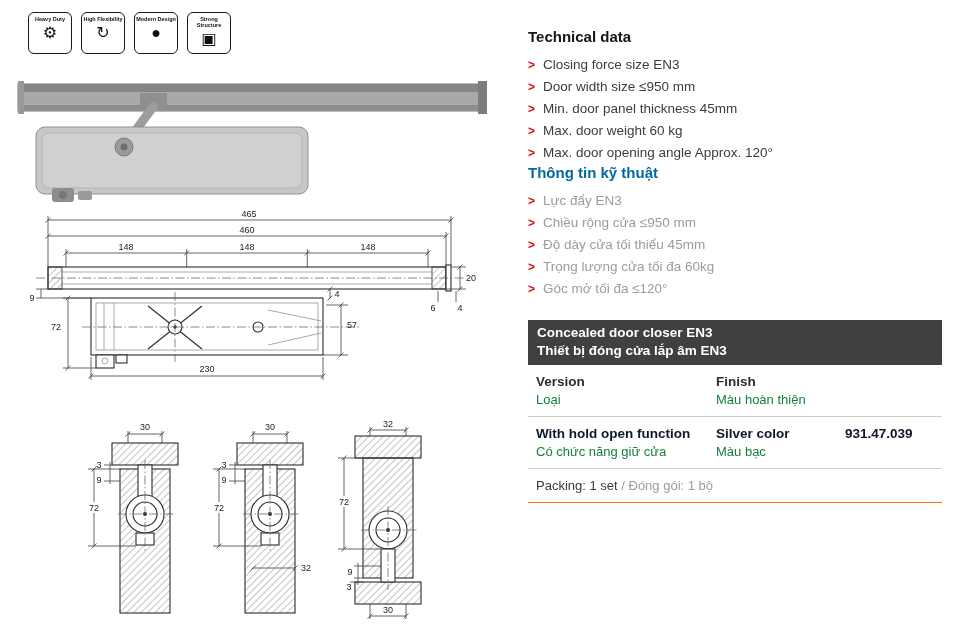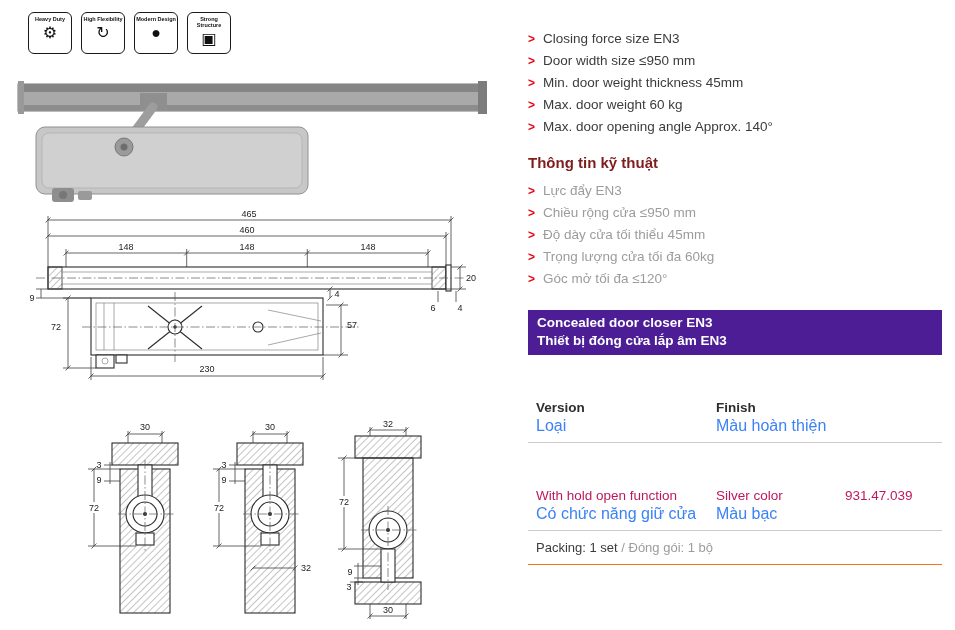--- a/index.html
+++ b/index.html
@@ -18,32 +18,32 @@
   .abs { position:absolute; }
   .drawing text { font-family:"Liberation Sans","DejaVu Sans",sans-serif; font-size:9px; fill:#1d1d1d; text-anchor:middle; }
   .drawing .s { stroke:#2c2c2c; stroke-width:1.1; }
   .drawing .t { stroke:#6f6f6f; stroke-width:0.6; fill:none; }
   .drawing .d { stroke:#3f3f3f; stroke-width:0.8; fill:none; }
   .drawing .c { stroke:#5a5a5a; stroke-width:0.7; stroke-dasharray:9 2.5 1.5 2.5; fill:none; }
 
   
   .right { position:absolute; left:528px; top:28px; width:414px; }
   .sec-title { font-size:15px; font-weight:bold; color:#161616; margin-bottom:9px; }
-  .sec-title.vi { color:#7f1d1d; margin-top:16px; }
+  .sec-title.vi { color:#0369a1; }
   .spec-list { list-style:none; }
   .spec-list li { font-size:13.5px; color:#3c3c3c; line-height:22px; display:flex; align-items:baseline; }
   .spec-list.vi li { color:#9c9c9c; }
   .marker { color:#e30613; font-weight:bold; margin-right:8px; font-size:12px; }
-  .product-bar { margin-top:20px; background:#4c1d95; color:#fff; font-weight:bold;
+  .product-bar { margin-top:20px; background:#404040; color:#fff; font-weight:bold;
                  font-size:13.5px; line-height:18px; padding:4px 9px 5px; }
   .tr { display:grid; grid-template-columns:180px 129px 1fr; padding:8px 0 7px; border-bottom:1px solid #ccc; }
   .tr > div { padding-left:8px; }
-  .cell-en { font-size:13.5px; color:#2e2e2e; font-weight:bold; line-height:18px;margin-top:36px; }
-  .cell-vi { font-size:16px; color:#3b82f6; line-height:18px; }
-  .tr.row .cell-en { font-weight:normal; color:#be185d; }
+  .cell-en { font-size:13.5px; color:#2e2e2e; font-weight:bold; line-height:18px; }
+  .cell-vi { font-size:13px; color:#15803d; line-height:18px; }
+  .tr.row .cell-en { font-weight:bold; color:#0f172a; }
   .packing { font-size:13px; color:#3c3c3c; padding:9px 0 9px 8px; border-bottom:1px solid #f97316; }
   .packing .vi { color:#9c9c9c; }
 </style>
 </head>
 <body>
 
 <div class="page">
 
   <div class="badges">
     <div class="badge">
@@ -350,40 +350,41 @@
       <line class="d" x1="76" y1="186" x2="76" y2="201"></line>
       <line class="d" x1="40" y1="198" x2="76" y2="198"></line>
       <line class="d" x1="37.5" y1="200.5" x2="42.5" y2="195.5"></line>
       <line class="d" x1="73.5" y1="200.5" x2="78.5" y2="195.5"></line>
       <text x="58" y="195">30</text>
     </g>
   </svg>
 
   <div class="right">
 
+    <div class="sec-title">Technical data</div>
     <ul class="spec-list">
       <li>
           <span class="marker">&gt;</span>
           <span>Closing force size EN3</span>
         </li>
       <li>
           <span class="marker">&gt;</span>
           <span>Door width size ≤950 mm</span>
         </li>
       <li>
           <span class="marker">&gt;</span>
-          <span>Min. door weight thickness 45mm</span>
+          <span>Min. door panel thickness 45mm</span>
         </li>
       <li>
           <span class="marker">&gt;</span>
           <span>Max. door weight 60 kg</span>
         </li>
       <li>
           <span class="marker">&gt;</span>
-          <span>Max. door opening angle Approx. 140°</span>
+          <span>Max. door opening angle Approx. 120°</span>
         </li>
     </ul>
 
     <div class="sec-title vi">Thông tin kỹ thuật</div>
     <ul class="spec-list vi">
       <li>
           <span class="marker">&gt;</span>
           <span>Lực đẩy EN3</span>
         </li>
       <li>

